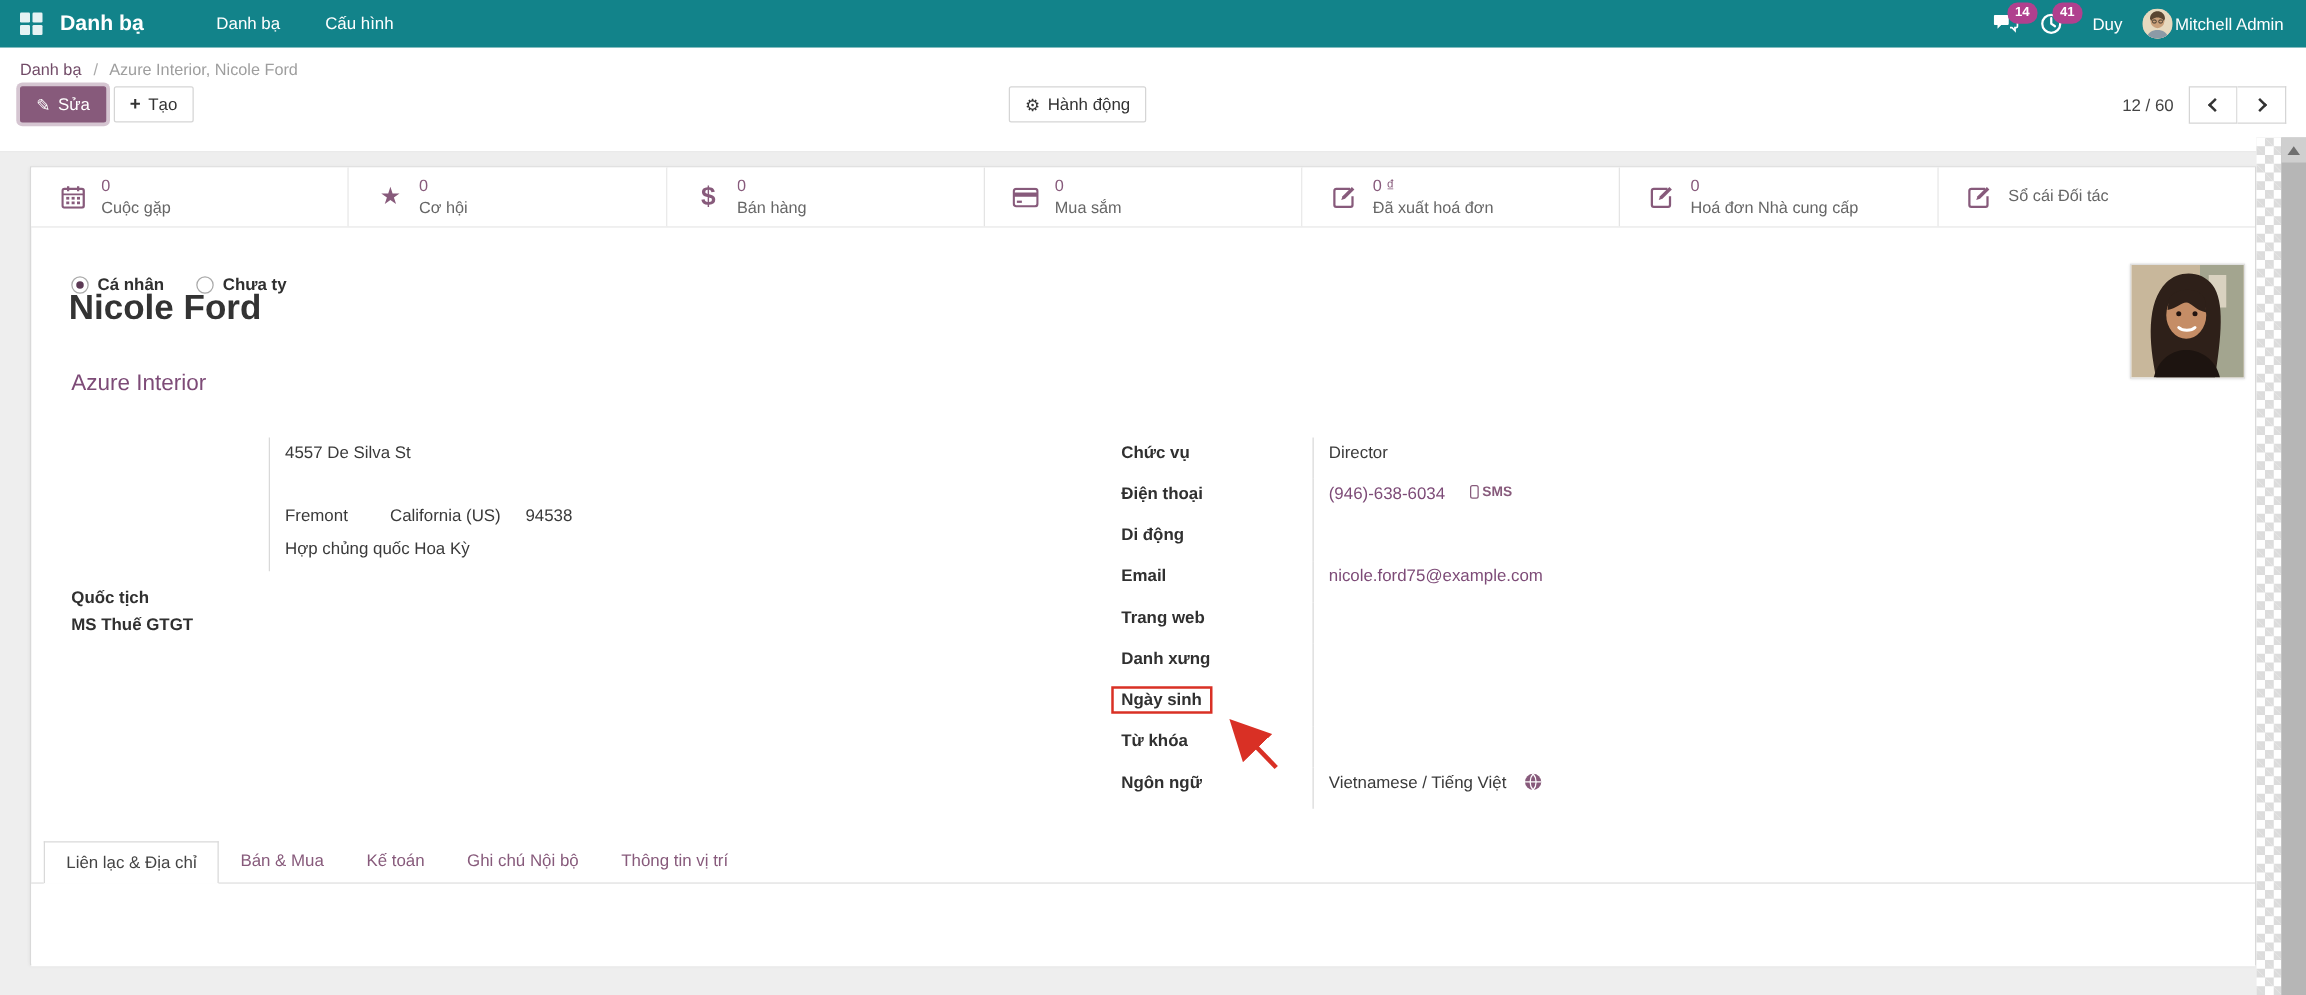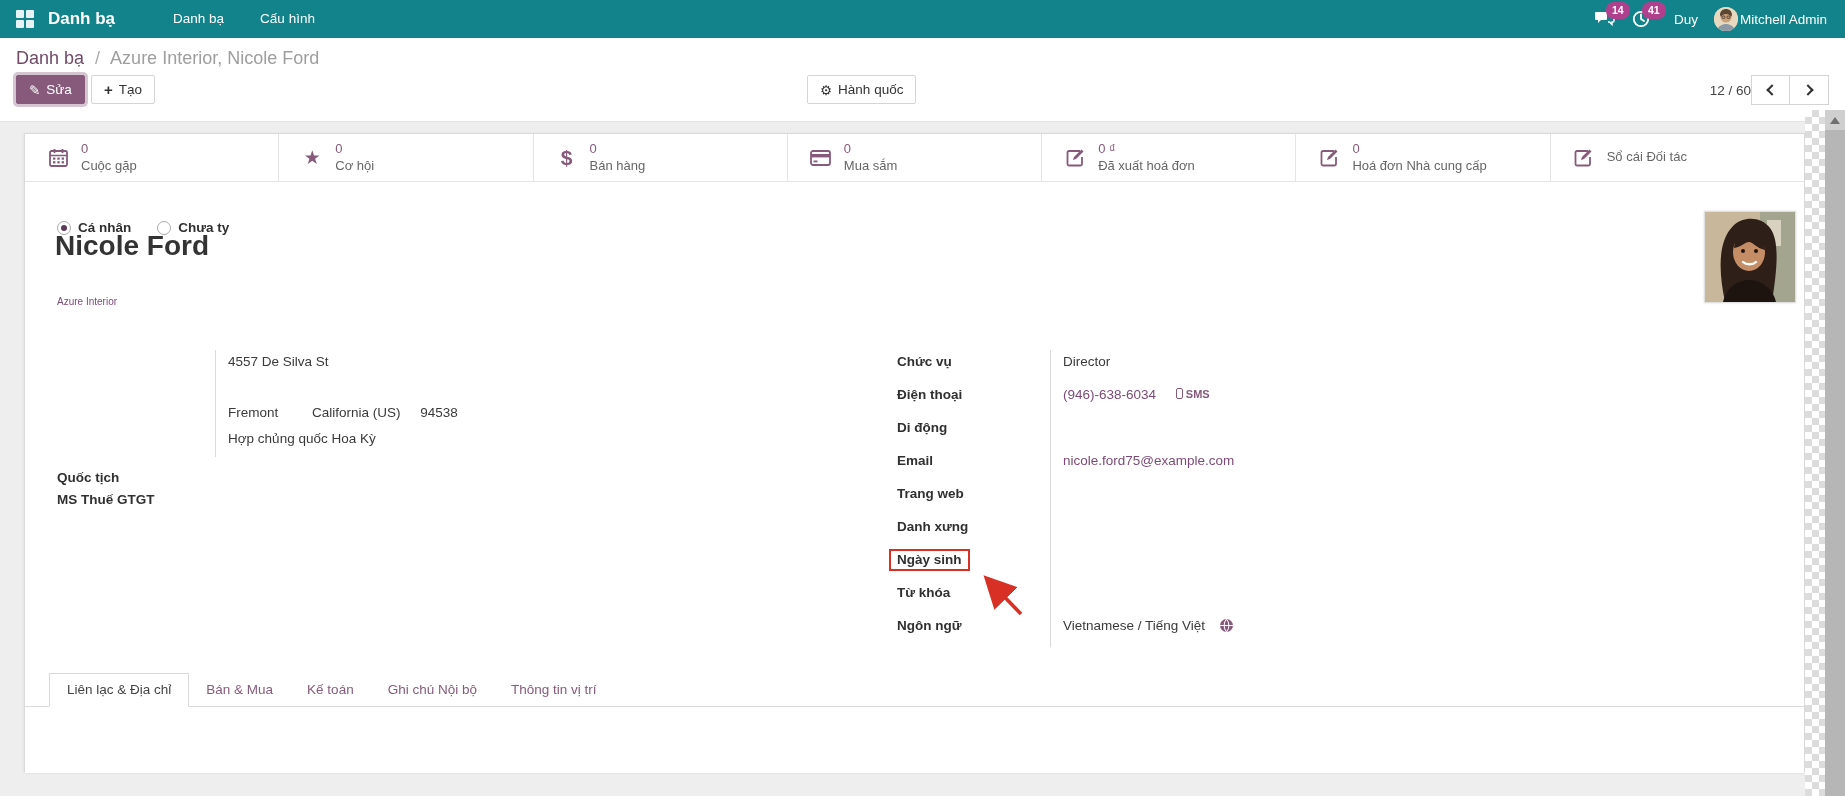--- a/index.html
+++ b/index.html
@@ -14,30 +14,30 @@
   .nav-menu { font-size:13.5px; padding:0 18px; height:38px; line-height:38px; cursor:pointer; }
   .topnav-right { margin-left:auto; display:flex; align-items:center; gap:2px; padding-right:18px; }
   .nav-ico-wrap { position:relative; width:34px; height:38px; display:flex; align-items:center; justify-content:center; cursor:pointer; }
   .badge { position:absolute; top:2px; left:18px; background:#b0408e; color:#fff; font-size:10.5px; line-height:1; padding:3px 6px; border-radius:8px; font-weight:bold; }
   .nav-company { font-size:13.5px; padding:0 14px; cursor:pointer; }
   .nav-avatar { width:24px; height:24px; border-radius:50%; overflow:hidden; background:#d8c6a8; flex:0 0 auto; }
   .nav-user { font-size:13.5px; margin-left:0; cursor:pointer; }
 
   
   .control-panel { position:absolute; top:38px; left:0; width:1845px; height:84px; background:#fff; border-bottom:1px solid #e3e3e3; z-index:20; }
-  .breadcrumb { padding:10px 0 0 16px; font-size:18px; }
+  .breadcrumb { padding:10px 0 0 16px; font-size:13px; }
   .bc-parent { color:#714B67; cursor:pointer; }
   .bc-sep { color:#aaa; margin:0 6px; }
   .bc-current { color:#9e9e9e; }
   .btn-row { position:relative; height:44px; }
   .btn { display:inline-flex; align-items:center; gap:6px; font-size:13.5px; height:29px; padding:0 12px; border:1px solid #d5d5d5; background:#fff; color:#333; cursor:pointer; border-radius:2px; }
   .btn-primary { background:#875A7B; border-color:#875A7B; color:#fff; box-shadow:0 0 0 3px rgba(135,90,123,.35); }
   .left-btns { position:absolute; left:16px; top:6px; display:flex; gap:6px; }
   .center-btns { position:absolute; left:807px; top:6px; }
-  .pager { position:absolute; right:16px; top:6px; display:flex; align-items:center; }
+  .pager { position:absolute; right:16px; top:6px; display:flex; align-items:center; gap:12px; }
   .pager-value { font-size:13.5px; color:#444; }
   .pager-buttons { display:flex; }
   .pager-btn { width:39px; height:30px; background:#fff; border:1px solid #d5d5d5; display:flex; align-items:center; justify-content:center; cursor:pointer; }
   .pager-btn + .pager-btn { border-left:none; }
   .chev { width:8px; height:8px; border:solid #333; border-width:0 2.5px 2.5px 0; display:inline-block; }
   .chev.left { transform:rotate(135deg); margin-left:3px; }
   .chev.right { transform:rotate(-45deg); margin-right:3px; }
 
   
   .sheet { position:absolute; left:24px; top:133px; width:1781px; height:639px; background:#fff; border:1px solid #d9d9d9; box-shadow:0 1px 3px rgba(0,0,0,.08); }
@@ -49,21 +49,21 @@
   .stat-value { font-size:13px; color:#875A7B; }
   .stat-label { font-size:13px; color:#666; }
 
   .sheet-body { position:relative; height:590px; }
 
   .type-radios { position:absolute; left:32px; top:26px; display:flex; gap:26px; font-size:13.5px; font-weight:bold; color:#303030; align-items:center;margin-top:12px; }
   .radio-opt { display:flex; align-items:center; gap:7px; cursor:pointer; }
   .radio-circle { width:14px; height:14px; border:1px solid #aaa; border-radius:50%; background:#fff; position:relative; }
   .radio-circle.checked::after { content:""; position:absolute; left:3px; top:3px; width:6px; height:6px; border-radius:50%; background:#5c3a55; }
   .record-title { position:absolute; left:30px; top:48px; font-size:28px; font-weight:bold; color:#333; }
-  .company-link { position:absolute; left:32px; top:114px; font-size:10px; color:#7d4b77; cursor:pointer; }
+  .company-link { position:absolute; left:32px; top:114px; font-size:18px; color:#7d4b77; cursor:pointer; }
 
   .photo { position:absolute; top:29px; right:8px; width:92px; height:92px; border:1px solid #e0e0e0; box-shadow:0 0 2px rgba(0,0,0,.15); cursor:pointer; }
 
   
   .col-left { position:absolute; left:32px; top:168px; width:800px; }
   .col-right { position:absolute; left:872px; top:168px; width:620px; }
   .frow { display:flex; min-height:28px; align-items:flex-start; }
   .flabel { width:158px; flex:0 0 158px; font-size:13.5px; font-weight:bold; color:#303030; padding-top:4px; }
   .fvals { border-left:1px solid #d9d9d9; padding:4px 0 0 12px; flex:1; font-size:13.5px; color:#3a3a3a; min-height:28px; }
   .col-right .flabel { width:153px; flex:0 0 153px; }
@@ -74,21 +74,21 @@
   .link-val { color:#7d4b77; cursor:pointer; }
   .sms-chip { color:#875A7B; font-weight:bold; font-size:11px; margin-left:16px; cursor:pointer; display:inline-flex; align-items:flex-start; gap:3px; }
   .sms-rect { display:inline-block; width:7px; height:11px; border:1.5px solid #875A7B; border-radius:2px; }
   .label-highlight { display:inline-block; border:2px solid #d93025; padding:1px 6px 2px 6px; margin:-3px 0 0 -8px; }
   .row-h { height:33px; }
   .row-h .fvals, .row-h .flabel { height:100%; }
   .annot-arrow { position:absolute; left:948px; top:388px; width:70px; height:58px; pointer-events:none; z-index:5; }
 
   
   .tabs { position:absolute; left:0; right:0; top:491px; }
-  .tabbar { display:flex; padding-left:24px; border-bottom:1px solid #d9d9d9; align-items:center; }
+  .tabbar { display:flex; padding-left:10px; border-bottom:1px solid #d9d9d9; align-items:flex-start; }
   .tab { font-size:13.5px; color:#875A7B; padding:8px 17px 9px 17px; cursor:pointer; margin-bottom:-1px; }
   .tab.active { color:#444; background:#fff; border:1px solid #d9d9d9; border-bottom:1px solid #fff; }
   .tab-content { height:66px; background:#fff; }
 
   
   .checker-strip { position:absolute; left:1805px; top:110px; width:20px; height:686px;
      background:
        linear-gradient(45deg, #dcdcdc 25%, transparent 25%, transparent 75%, #dcdcdc 75%),
        linear-gradient(45deg, #dcdcdc 25%, #ffffff 25%, #ffffff 75%, #dcdcdc 75%);
      background-size:14px 14px; background-position:0 0, 7px 7px; z-index:25; }
@@ -160,21 +160,21 @@
           <span>Sửa</span>
         </button>
         <button class="btn">
           <span style="font-weight:bold;font-size:15px;">+</span>
           <span>Tạo</span>
         </button>
       </div>
       <div class="center-btns">
         <button class="btn">
           <span>⚙</span>
-          <span>Hành quốc</span>
+          <span>Hành động</span>
         </button>
       </div>
       <div class="pager">
         <span class="pager-value">12 / 60</span>
         <span class="pager-buttons">
           <span class="pager-btn">
               <span class="chev left"></span>
             </span>
           <span class="pager-btn">
               <span class="chev right"></span>

